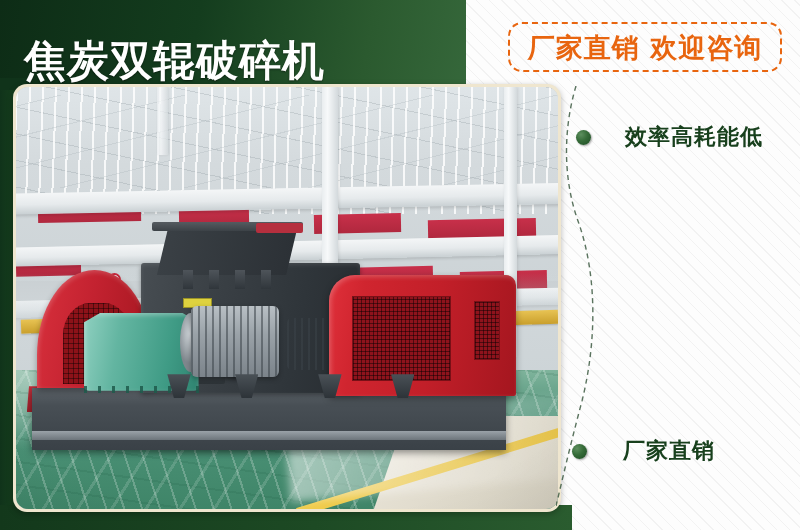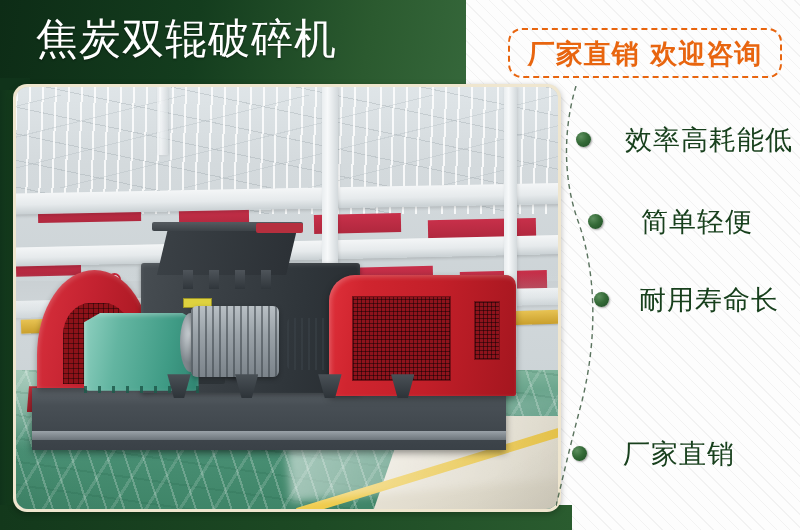--- a/index.html
+++ b/index.html
@@ -46,35 +46,34 @@
     width:572px; height:25px;
     background:linear-gradient(90deg,#13381b 0%,#1d4a24 55%,#2a5c2f 100%);
   }
   .green-corner-fill {
     position:absolute; left:0; top:78px; width:30px; height:12px;
     background:#10331a;
   }
 
   
   .title {
-    position:absolute; left:24px; top:8px;
+    position:absolute; left:24px; top:30px;
     width:430px; height:62px;
     display:flex; align-items:center;
     color:#ffffff;
-    font-size:42px; font-weight:normal;
+    font-size:42px; font-weight:bold;
     letter-spacing:1px;
     line-height:1;
     text-shadow:0 1px 2px rgba(0,0,0,0.45);
     white-space:nowrap;
-    margin-left:12px;
   }
 
   
   .badge {
-    position:absolute; left:508px; top:28px;
+    position:absolute; left:508px; top:22px;
     width:274px; height:50px;
     border:2px dashed #e8650f;
     border-radius:14px;
     display:flex; align-items:center; justify-content:center;
   }
   .badge-text {
     color:#e8650f;
     font-size:27px; font-weight:bold;
     letter-spacing:1px;
     white-space:nowrap;
@@ -392,21 +391,21 @@
     white-space:nowrap;
   }
   .f-dot {
     width:15px; height:15px; border-radius:50%;
     background:radial-gradient(circle at 33% 30%, #5d8f5e 0%, #356b38 45%, #1d4a23 100%);
     box-shadow:1px 1px 2px rgba(0,0,0,.35);
     flex:0 0 auto;
   }
   .f-label {
     color:#18401d;
-    font-size:27px; font-weight:normal;
+    font-size:22px; font-weight:bold;
     letter-spacing:1px;
     line-height:1;
     text-shadow:0 1px 1px rgba(255,255,255,.85);
   }
   
   .feature.i0 { top:40px;  left:16px; }
   .feature.i0 .f-label { margin-left:34px; }
   .feature.i1 { top:122px; left:28px; }
   .feature.i1 .f-label { margin-left:38px; }
   .feature.i2 { top:200px; left:34px; }
@@ -527,27 +526,19 @@
 
   <svg class="curve" viewBox="0 0 70 420">
     <path d="M 20 0 C 8 40 6 90 22 135 C 40 185 42 250 26 315 C 14 360 6 395 0 420" fill="none" stroke="#3d5a42" stroke-width="1.4" stroke-dasharray="5 4" opacity="0.85"></path>
   </svg>
 
   <div class="features">
     <div class="feature i0">
       <span class="f-dot"></span>
       <span class="f-label">效率高耗能低</span>
     </div>
-    <div class="feature i1">
-      <span class="f-dot"></span>
-      <span class="f-label">简单轻便</span>
-    </div>
-    <div class="feature i2">
-      <span class="f-dot"></span>
-      <span class="f-label">耐用寿命长</span>
-    </div>
     <div class="feature i4">
       <span class="f-dot"></span>
       <span class="f-label">厂家直销</span>
     </div>
   </div>
 
 </div>
 
 </body></html>

